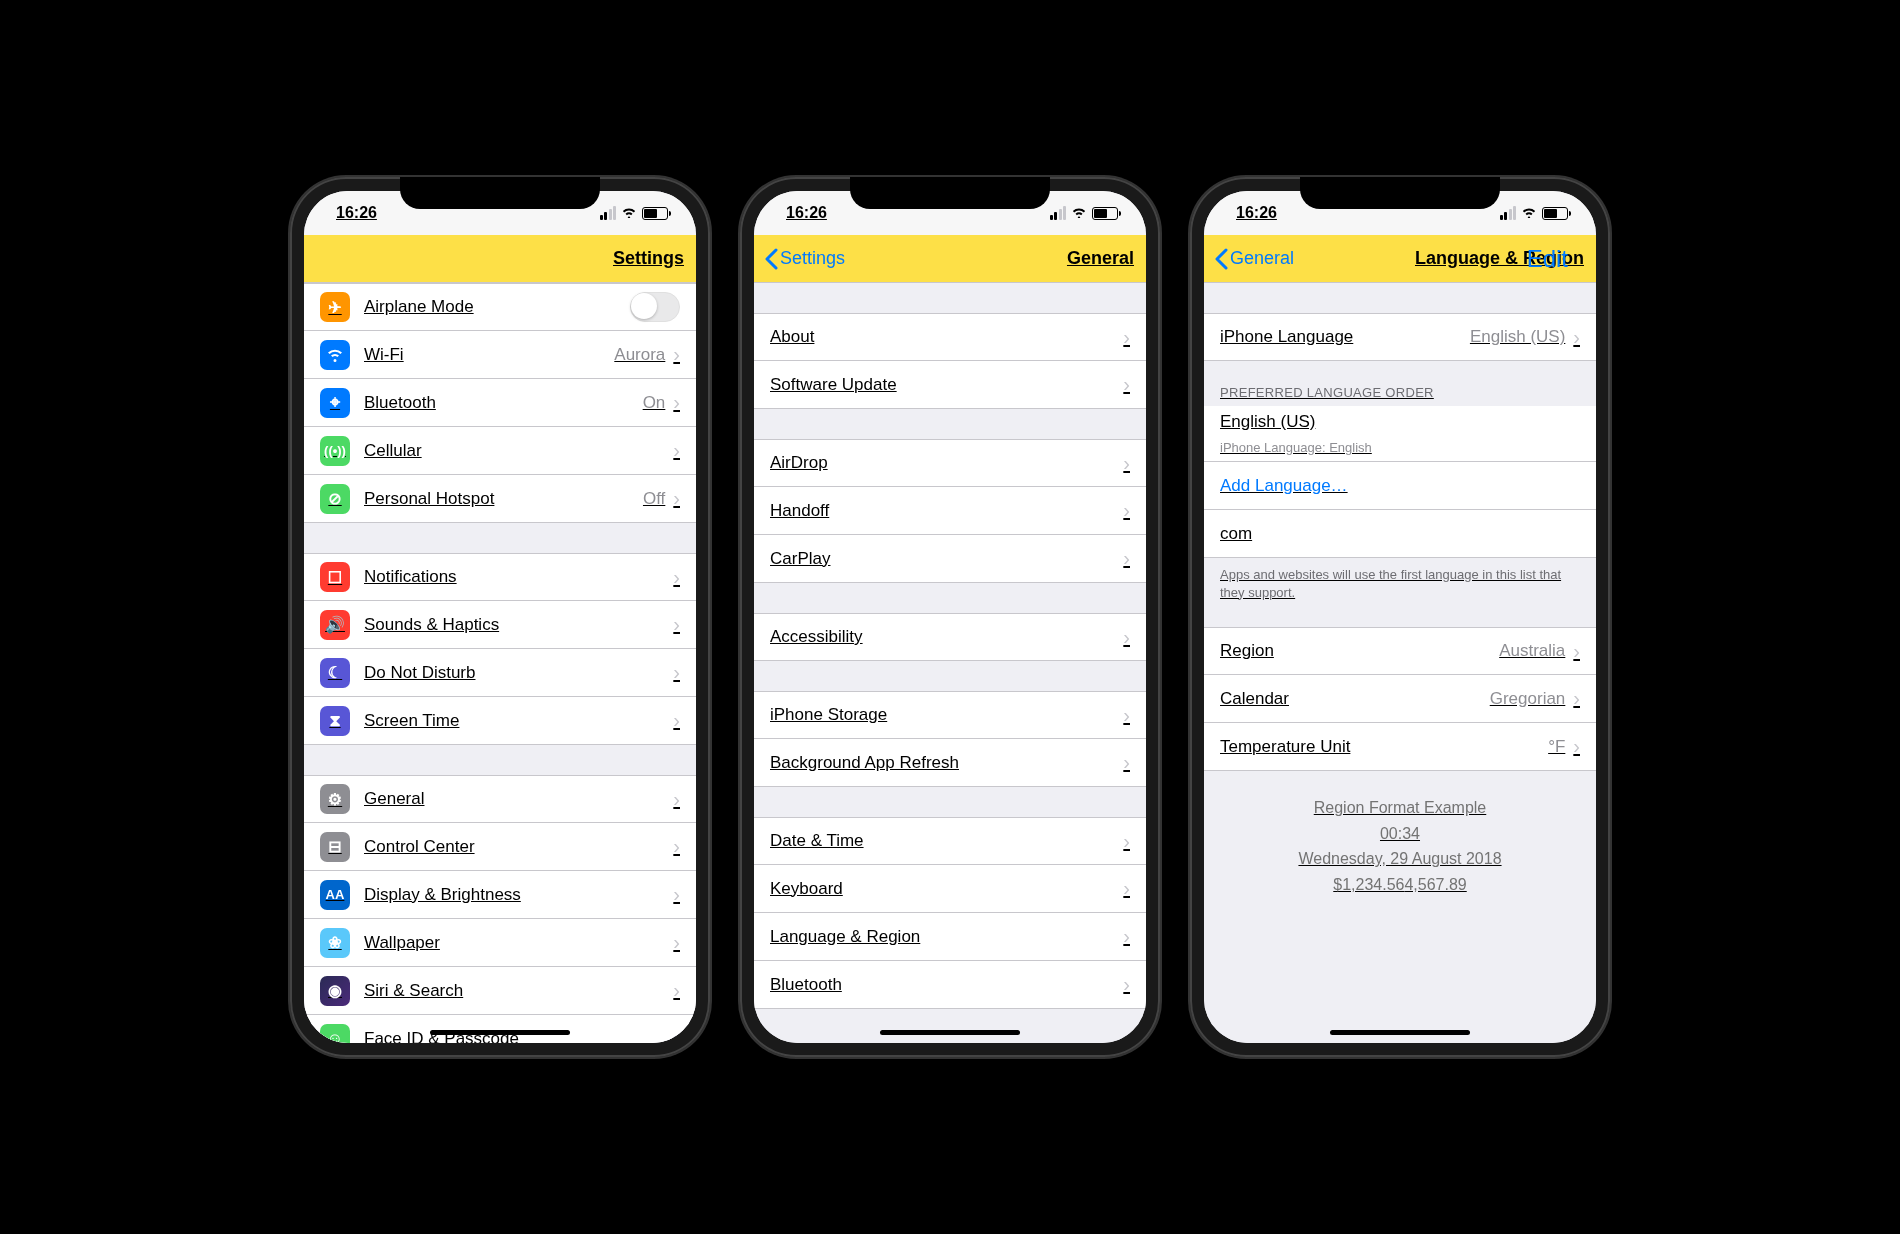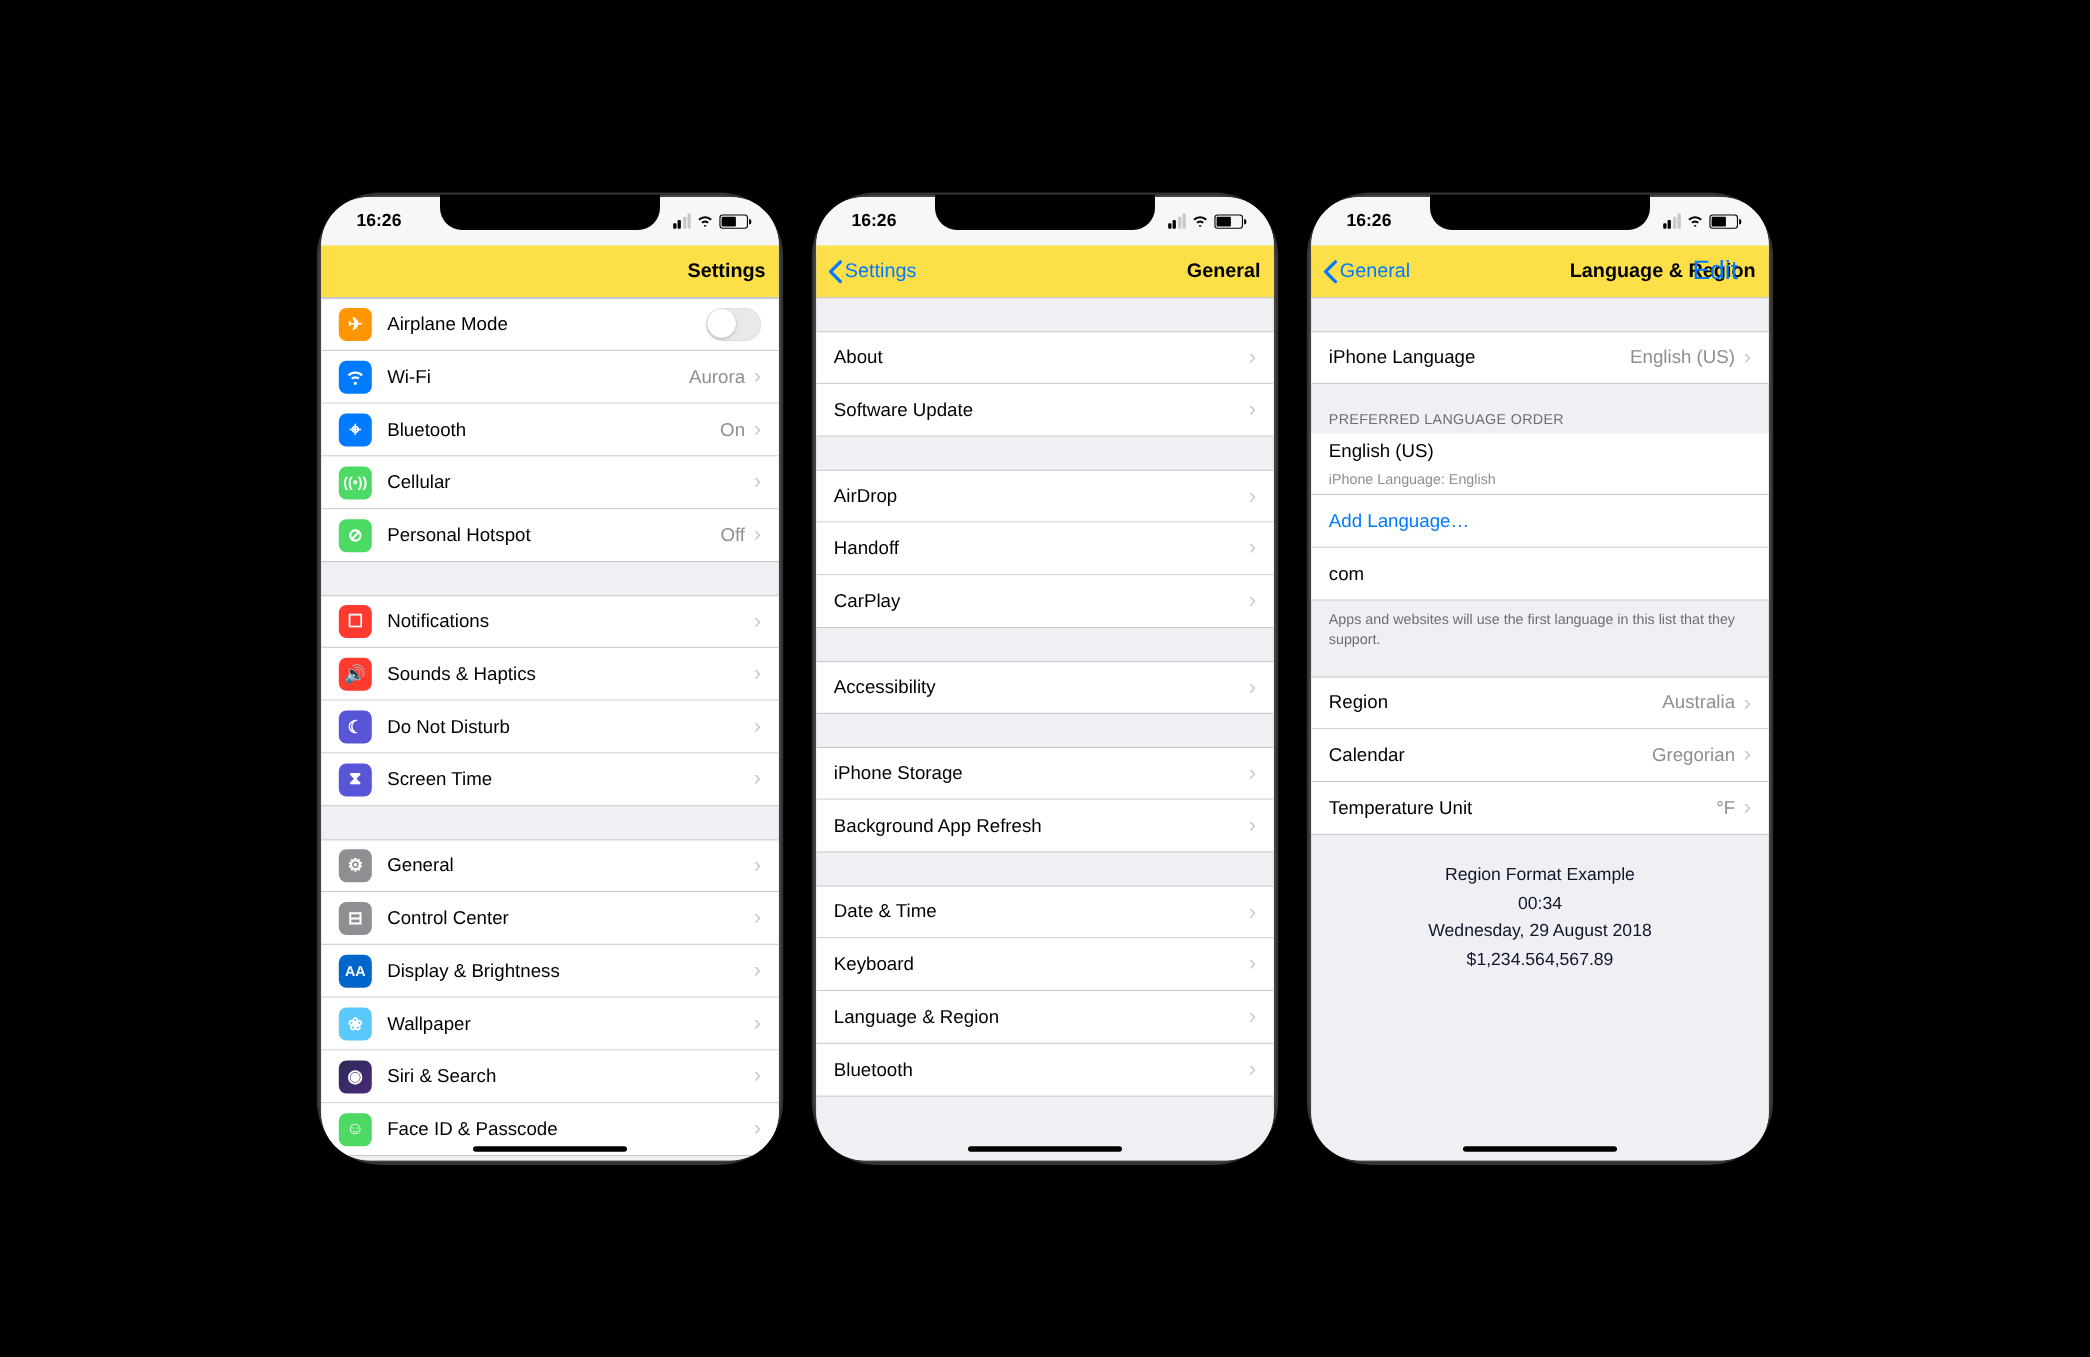--- a/index.html
+++ b/index.html
@@ -11,23 +11,24 @@
     align-items: center;
     min-height: 100vh;
     gap: 30px;
     padding: 20px;
   }
   .phone {
     width: 420px;
     height: 880px;
     background: #1a1a1a;
     border-radius: 56px;
-    padding: 2px;
+    padding: 14px;
     position: relative;
     box-shadow: 0 0 0 2px #333, inset 0 0 0 2px #444;
+    text-decoration: underline;
   }
   .phone::before {
     content: "";
     position: absolute;
     top: 0; left: 50%; transform: translateX(-50%);
     width: 200px; height: 32px;
     background: #000;
     border-radius: 0 0 20px 20px;
     z-index: 10;
   }
@@ -100,21 +101,21 @@
   .cell .value { color:#8e8e93; font-size:17px; margin-right:8px; }
   .cell .chevron { color:#c7c7cc; font-size:20px; font-weight:300; }
   .cell.tall { min-height:56px; flex-direction:column; align-items:flex-start; justify-content:center; padding-top:6px; padding-bottom:6px; }
   .cell.tall .sublabel { font-size:13px; color:#8e8e93; margin-top:2px; }
   .cell .link { color:#007aff; }
   .section-header { font-size:13px; color:#6d6d72; padding:6px 16px 6px; text-transform:uppercase; letter-spacing:0.3px; }
   .section-footer { font-size:13px; color:#6d6d72; padding:8px 16px; line-height:1.35; }
   .toggle { width:50px; height:30px; border-radius:15px; background:#e9e9ea; border:1.5px solid #e0e0e0; position:relative; }
   .toggle::after { content:""; position:absolute; width:26px; height:26px; background:#fff; border-radius:50%; top:0; left:0; box-shadow:0 1px 3px rgba(0,0,0,0.25); }
 
-  .example-block { text-align:center; font-size:16px; color:#0f172a; padding:24px 16px; line-height:1.6; }
+  .example-block { text-align:center; font-size:16px; color:#737373; padding:24px 16px; line-height:1.6; }
   .example-block .ex-title { font-size:16px; }
   .example-row { display:flex; justify-content:center; }
   .home-indicator { position:absolute; bottom:8px; left:50%; transform:translateX(-50%); width:140px; height:5px; background:#000; border-radius:3px; }
 
   .icon svg { width:18px; height:18px; }
   .bg-orange{background:#ff9500}.bg-blue{background:#007aff}.bg-bt{background:#007aff}
   .bg-green{background:#4cd964}.bg-red{background:#ff3b30}.bg-purple{background:#5856d6}
   .bg-gray{background:#8e8e93}.bg-teal{background:#5ac8fa}
   .bg-face{background:#4cd964}.bg-siri{background:linear-gradient(135deg,#2a2a55,#4b2a7a)}
   .bg-darkblue{background:#0066cc}

